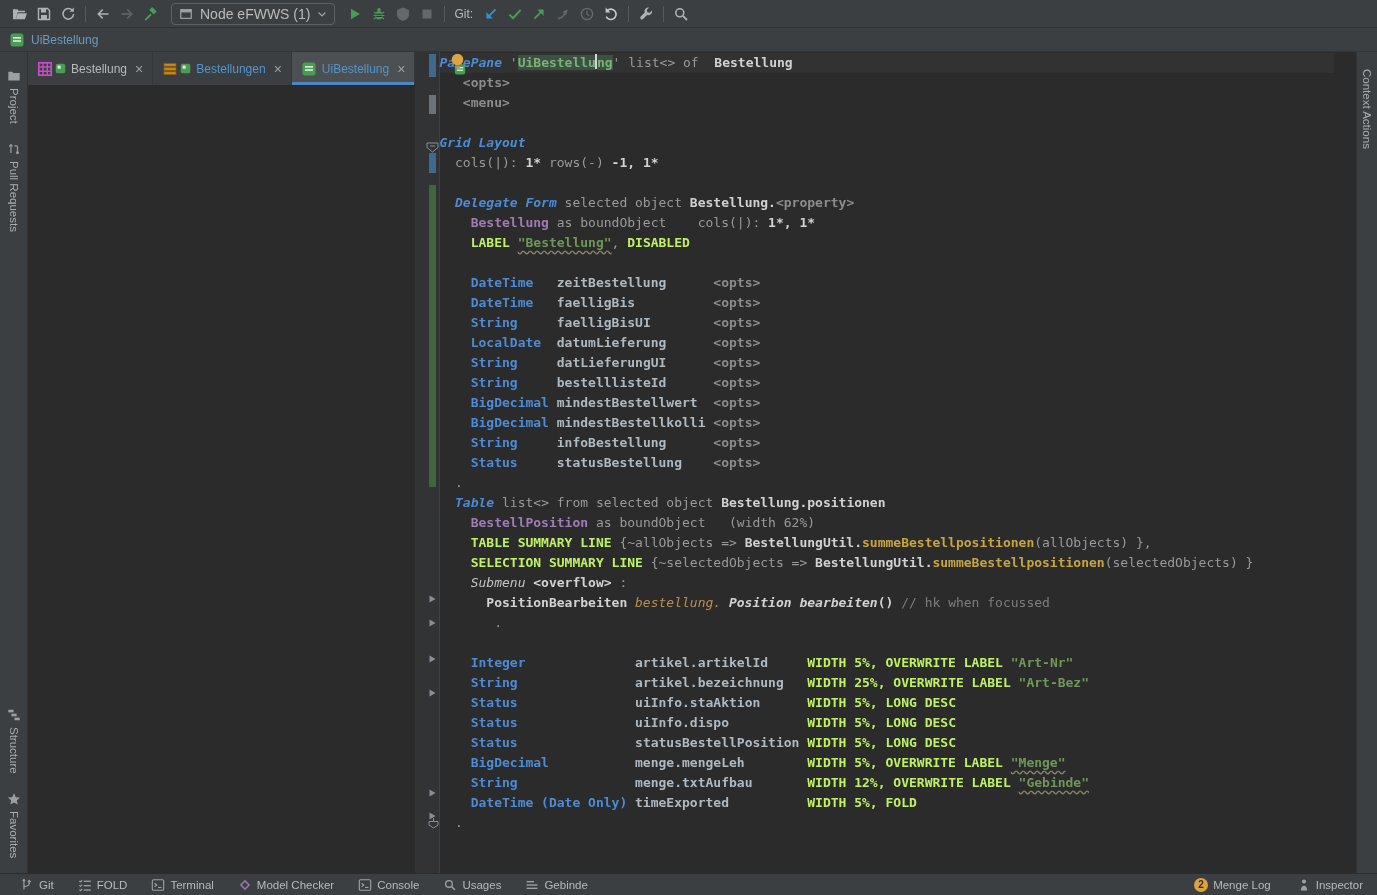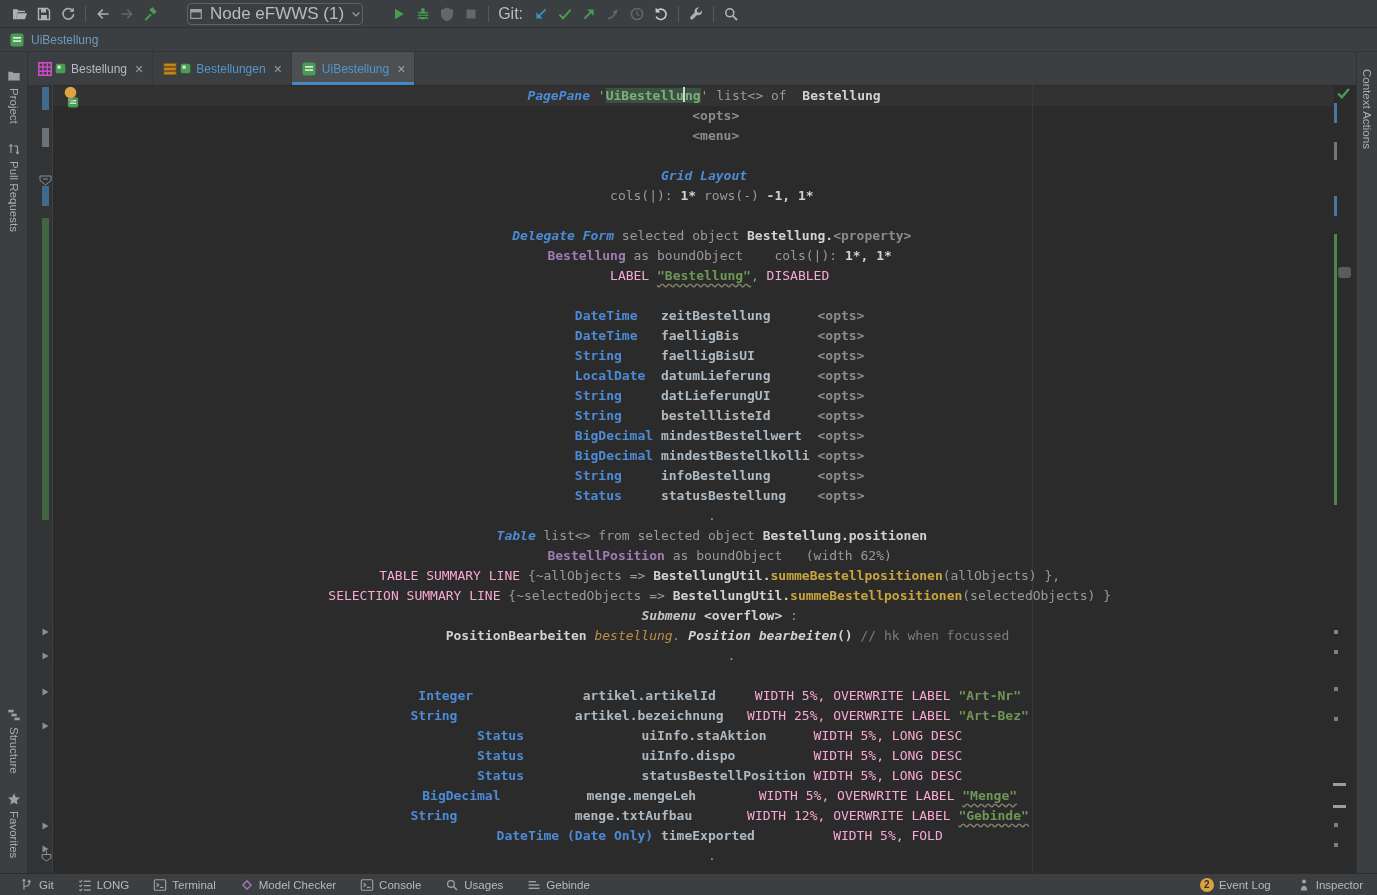--- a/index.html
+++ b/index.html
@@ -5,35 +5,35 @@
   html,body{margin:0;padding:0;background:#2b2b2b;}
   .app{position:relative;width:1377px;height:895px;background:#2b2b2b;overflow:hidden;
        font-family:"Liberation Sans",sans-serif;color:#bbbbbb;-webkit-font-smoothing:antialiased;}
   
   .toolbar{height:28px;background:#3c3f41;border-bottom:1px solid #2f3133;box-sizing:border-box;
            display:flex;align-items:center;padding-left:8px;}
   .tbtn{width:24px;height:22px;display:flex;align-items:center;justify-content:center;flex:0 0 auto;}
   .tbtn svg{display:block;}
   .tsep{width:1px;height:16px;background:#565a5c;margin:0 5px;flex:0 0 auto;}
   .runconfig{display:flex;align-items:center;gap:6px;border:1px solid #5e6264;border-radius:4px;
-             height:20px;padding:0 0;margin:0 24px;color:#bbbbbb;font-size:17px;flex:0 0 auto;}
-  .gitlabel{font-size:16px;color:#bbbbbb;margin:0 6px 0 4px;}
+             height:20px;padding:0 6px;margin:0 8px;color:#bbbbbb;font-size:14px;flex:0 0 auto;}
+  .gitlabel{font-size:12px;color:#bbbbbb;margin:0 6px 0 4px;}
   
   .breadcrumb{height:24px;background:#3c3f41;border-bottom:1px solid #333537;box-sizing:border-box;
               display:flex;align-items:center;gap:6px;padding-left:9px;font-size:12px;color:#6c9bc1;}
   
   .main{display:flex;height:821px;}
   .lstrip{width:28px;background:#3c3f41;border-right:1px solid #313335;box-sizing:border-box;
           display:flex;flex-direction:column;align-items:center;padding:8px 0 6px 0;}
   .rstrip{width:21px;background:#3c3f41;border-left:1px solid #313335;box-sizing:border-box;
           display:flex;flex-direction:column;align-items:center;padding-top:8px;}
   .vitem{display:flex;flex-direction:column;align-items:center;gap:5px;margin:9px 0;cursor:default;}
   .vlabel{writing-mode:vertical-rl;font-size:11.5px;color:#a9adb0;white-space:nowrap;}
   .spacer{flex:1;}
-  .editor-col{flex:1;display:flex;flex-direction:column;min-width:0;text-align:center;}
+  .editor-col{flex:1;display:flex;flex-direction:row;min-width:0;}
   
   .tabbar{height:33px;background:#3c3f41;display:flex;align-items:stretch;box-sizing:border-box;}
   .tab{display:flex;align-items:center;gap:5px;padding:0 9px;font-size:12px;color:#b6babd;
        border-right:1px solid #35383a;position:relative;cursor:default;}
   .tab.blue{color:#5295cc;}
   .tab.active{background:#4c5052;}
   .tab.active::after{content:"";position:absolute;left:0;right:0;bottom:0;height:3px;background:#4a88c5;}
   .tab .close{color:#9aa0a3;font-size:14px;line-height:1;margin-left:3px;}
   .ticons{display:flex;align-items:center;gap:2px;}
   
@@ -41,33 +41,33 @@
   .gutter{position:absolute;left:0;top:0;bottom:0;width:24px;background:#313335;border-right:1px solid #3e4042;}
   .gbar{position:absolute;left:14px;width:7px;}
   .gmark{position:absolute;left:13px;}
   .caret-row{position:absolute;left:25px;right:22px;top:1px;height:20px;background:#323232;}
   .guide{position:absolute;left:1004px;top:0;bottom:0;width:1px;background:#3a3a3a;}
   #code-lines{position:absolute;left:24px;top:1px;right:0;font-family:"DejaVu Sans Mono",monospace;
               font-size:13px;line-height:20px;white-space:pre;}
   .cl{height:20px;}
   .tk-kw{color:#4d8bd6;font-weight:bold;font-style:italic;}
   .tk-type{color:#4d8bd6;font-weight:bold;}
-  .tk-steel{color:#f9a8d4;font-weight:normal;}
+  .tk-steel{color:#bef264;font-weight:bold;}
   .tk-gray{color:#9a9a9a;}
   .tk-opts{color:#8c8c8c;font-weight:bold;}
   .tk-plain{color:#d2d2d2;font-weight:bold;}
   .tk-prop{color:#aeb9c2;font-weight:bold;}
   .tk-str{color:#6f9757;font-weight:bold;}
   .tk-strw{color:#6f9757;font-weight:bold;text-decoration:underline;text-decoration-style:wavy;
            text-decoration-color:#85856d;text-underline-offset:3px;}
   .tk-purple{color:#a07cb5;font-weight:bold;}
   .tk-yellow{color:#c9a53f;font-weight:bold;}
   .tk-tan{color:#bd8d4b;font-style:italic;}
   .tk-comment{color:#7d7d7d;}
-  .tk-ital{color:#c4c4c4;font-weight:bold;font-style:italic;}
+  .tk-ital{color:#c4c4c4;font-weight:normal;font-style:italic;}
   .tk-itb{color:#d2d2d2;font-weight:bold;font-style:italic;}
   .tk-sel{color:#7fae7c;font-weight:bold;background:#3a5340;}
   .tk-caret{display:inline-block;width:0;height:15px;border-left:2px solid #d4d4d4;
             margin-left:-1px;vertical-align:-2px;background:#3a5340;}
   .stripe-mark{position:absolute;}
   .scroll-thumb{position:absolute;border-radius:3px;background:#595b5d;}
   .insp-ok{position:absolute;}
   .bulb{position:absolute;}
   .rooticon{position:absolute;}
   
@@ -415,21 +415,21 @@
             <g stroke="#9da0a2" stroke-width="1.3" fill="none">
               <path d="M1.6 3.4 2.8 4.6 4.8 2.6M1.6 8.4 2.8 9.6 4.8 7.6M1.6 13.4l1.2 1.2 2-2"></path>
             </g>
             <g fill="#9da0a2">
               <rect x="6.6" y="3" width="8" height="1.5"></rect>
               <rect x="6.6" y="8" width="8" height="1.5"></rect>
               <rect x="6.6" y="13" width="8" height="1.5"></rect>
             </g>
           </svg>
         </span>
-        <span>LONG</span>
+        <span>FOLD</span>
       </div>
       <div class="sitem">
         <span style="display: flex;">
           <svg width="14" height="14" viewBox="0 0 16 16">
             <rect x="1.5" y="2" width="13" height="12" rx="1.5" fill="none" stroke="#9da0a2" stroke-width="1.3"></rect>
             <path d="M4 6l2.6 2L4 10" stroke="#9da0a2" stroke-width="1.3" fill="none"></path>
             <path d="M8 10.8h4" stroke="#9da0a2" stroke-width="1.3"></path>
           </svg>
         </span>
         <span>Terminal</span>
@@ -469,21 +469,21 @@
               <rect x="1.8" y="7.2" width="12.4" height="1.6"></rect>
               <rect x="1.8" y="11" width="12.4" height="1.6"></rect>
             </g>
           </svg>
         </span>
         <span>Gebinde</span>
       </div>
       <div class="sright">
         <div class="sitem">
           <span class="badge">2</span>
-          <span>Event Log</span>
+          <span>Menge Log</span>
         </div>
         <div class="sitem">
           <span style="display: flex;">
             <svg width="14" height="14" viewBox="0 0 16 16">
               <circle cx="8" cy="4" r="2.3" fill="#9da0a2"></circle>
               <path d="M4.4 14.2c0-3.3 1.6-5.4 3.6-5.4s3.6 2.1 3.6 5.4z" fill="#9da0a2"></path>
             </svg>
           </span>
           <span>Inspector</span>
         </div>

